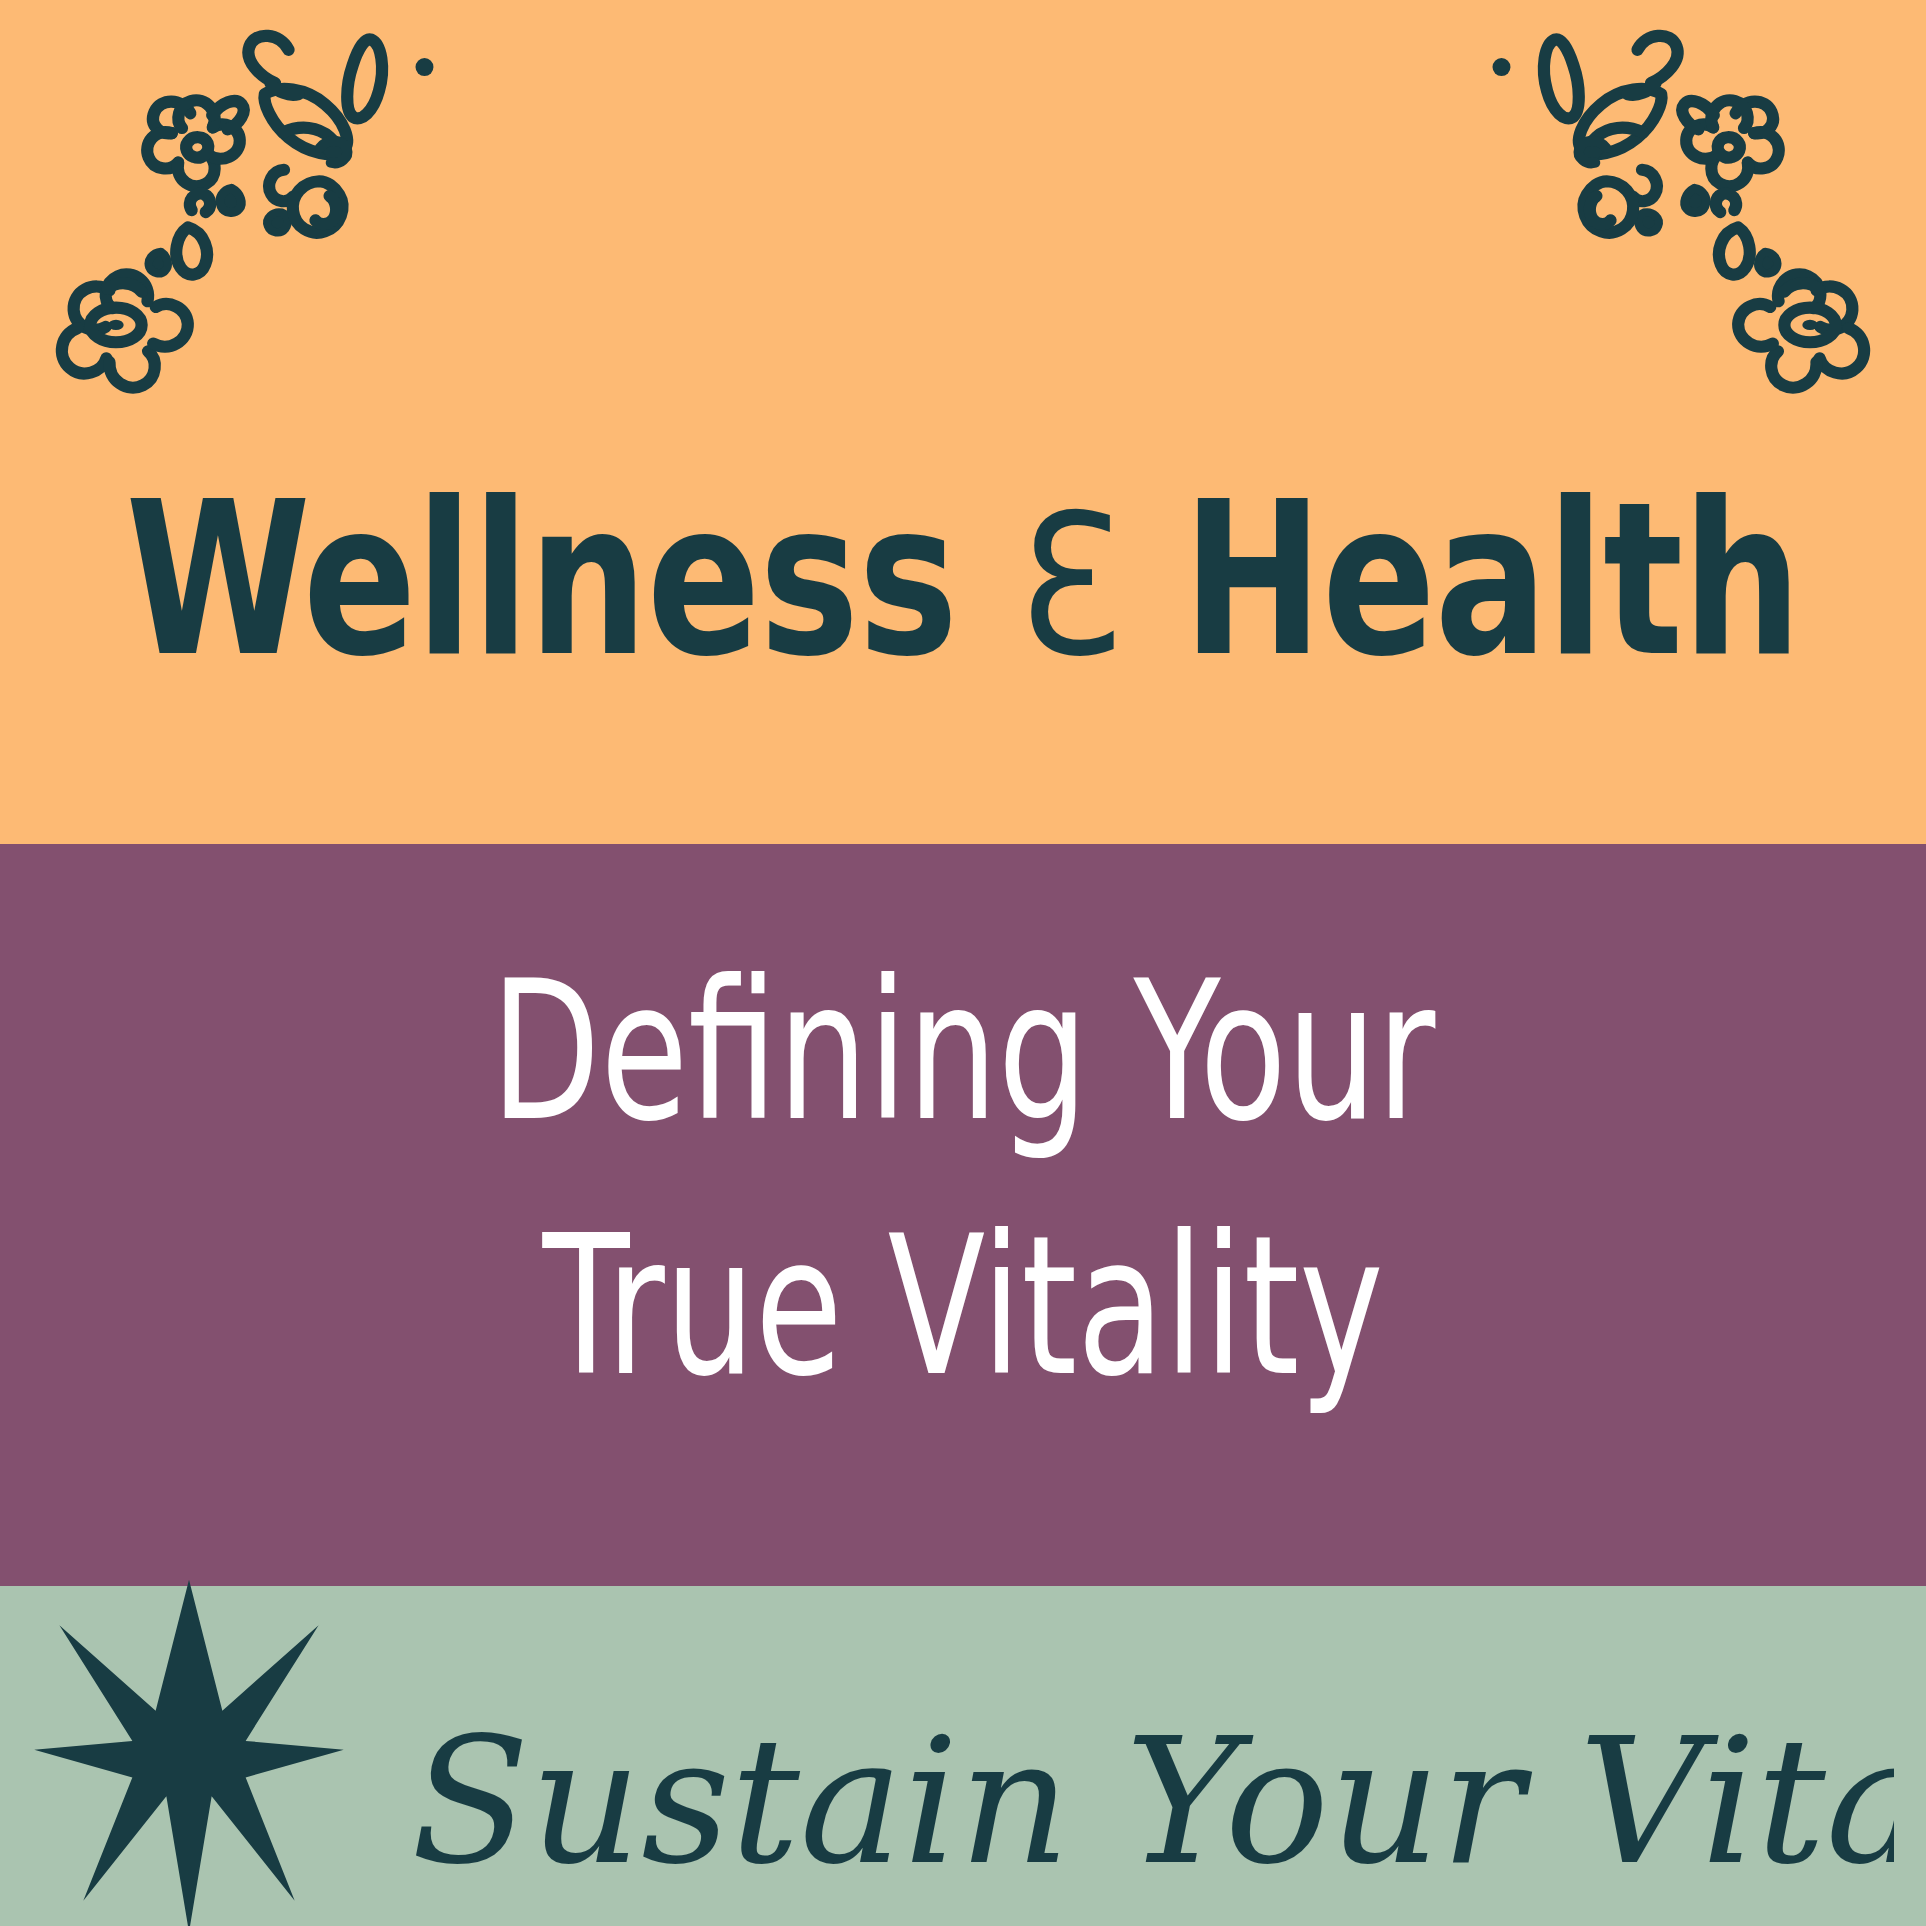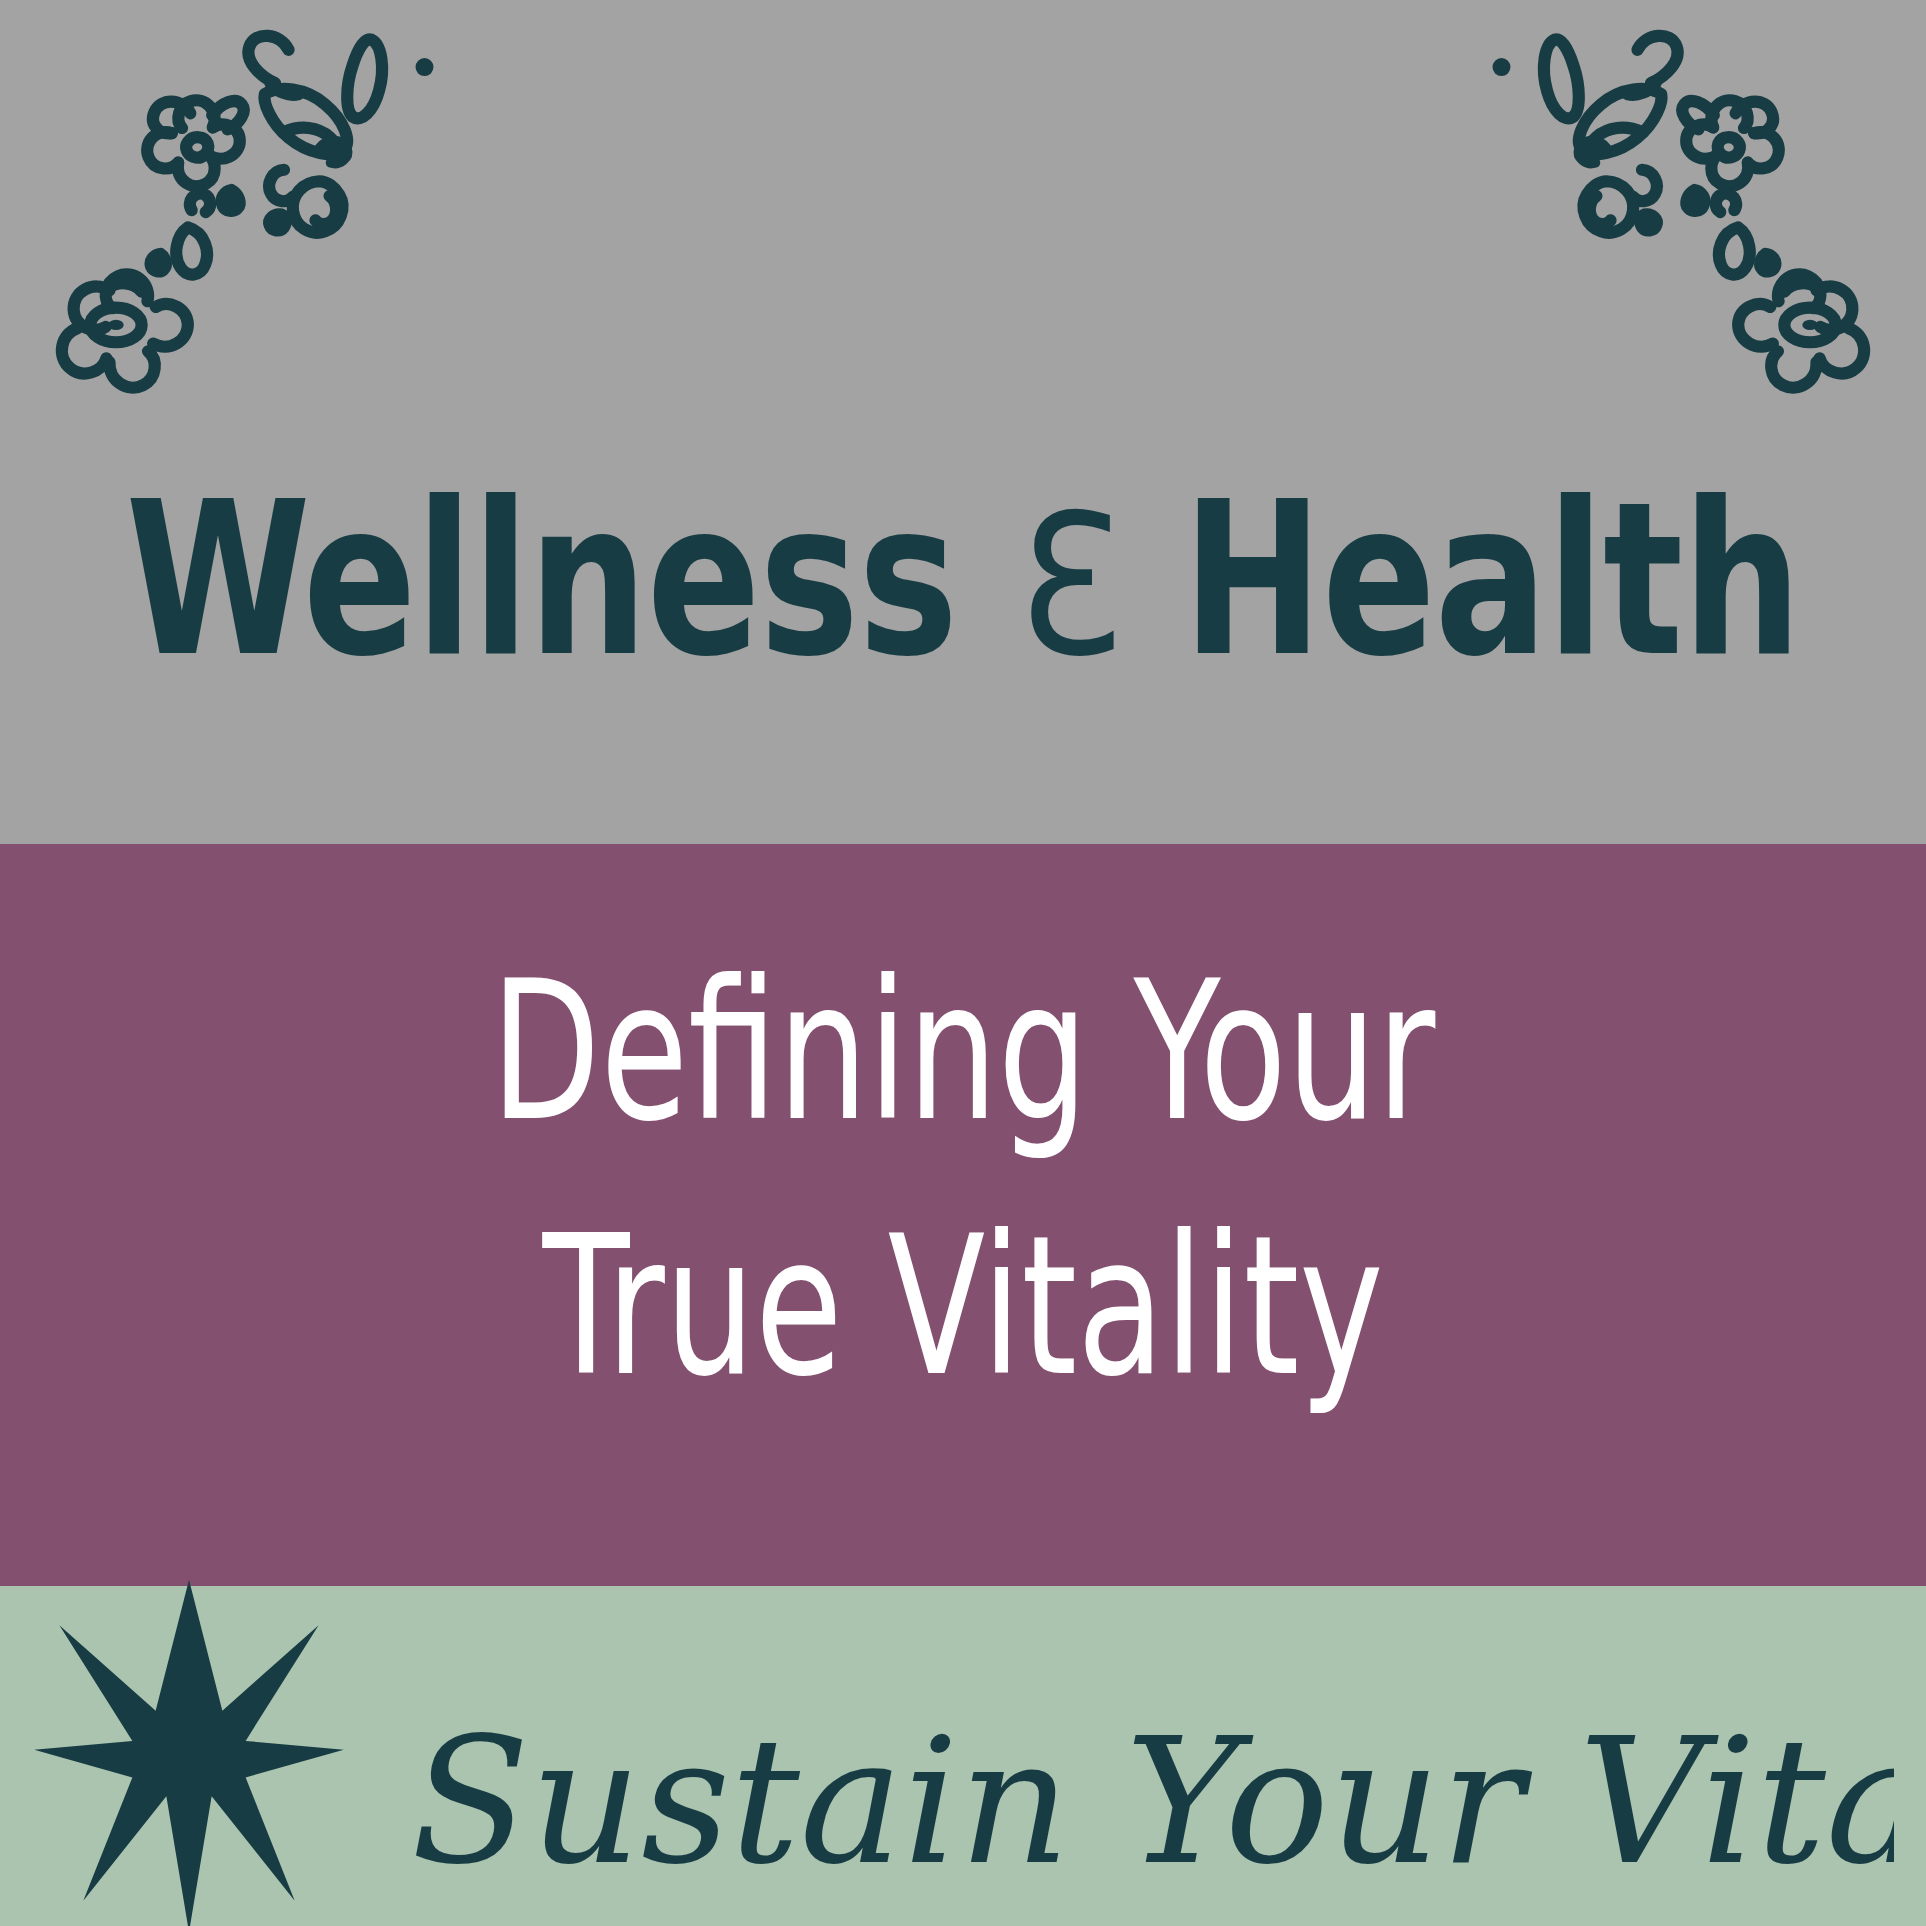--- a/index.html
+++ b/index.html
@@ -15,21 +15,21 @@
     font-family: "Liberation Sans", sans-serif;
   }
 
   
   .band {
     position: absolute;
     left: 0;
     width: 1926px;
     overflow: hidden;
   }
-  .band-top    { top: 0;    height: 844px; background: #a3a3a3; }
+  .band-top    { top: 0;    height: 844px; background: #fdba74; }
   .band-middle { top: 844px; height: 742px; background: #83506F; }
   .band-bottom { top: 1586px; height: 340px;  background: #AAC4B0; }
 
   
   .doodle {
     position: absolute;
     top: 6.4px;
     width: 449px;
     height: 398px;
   }

